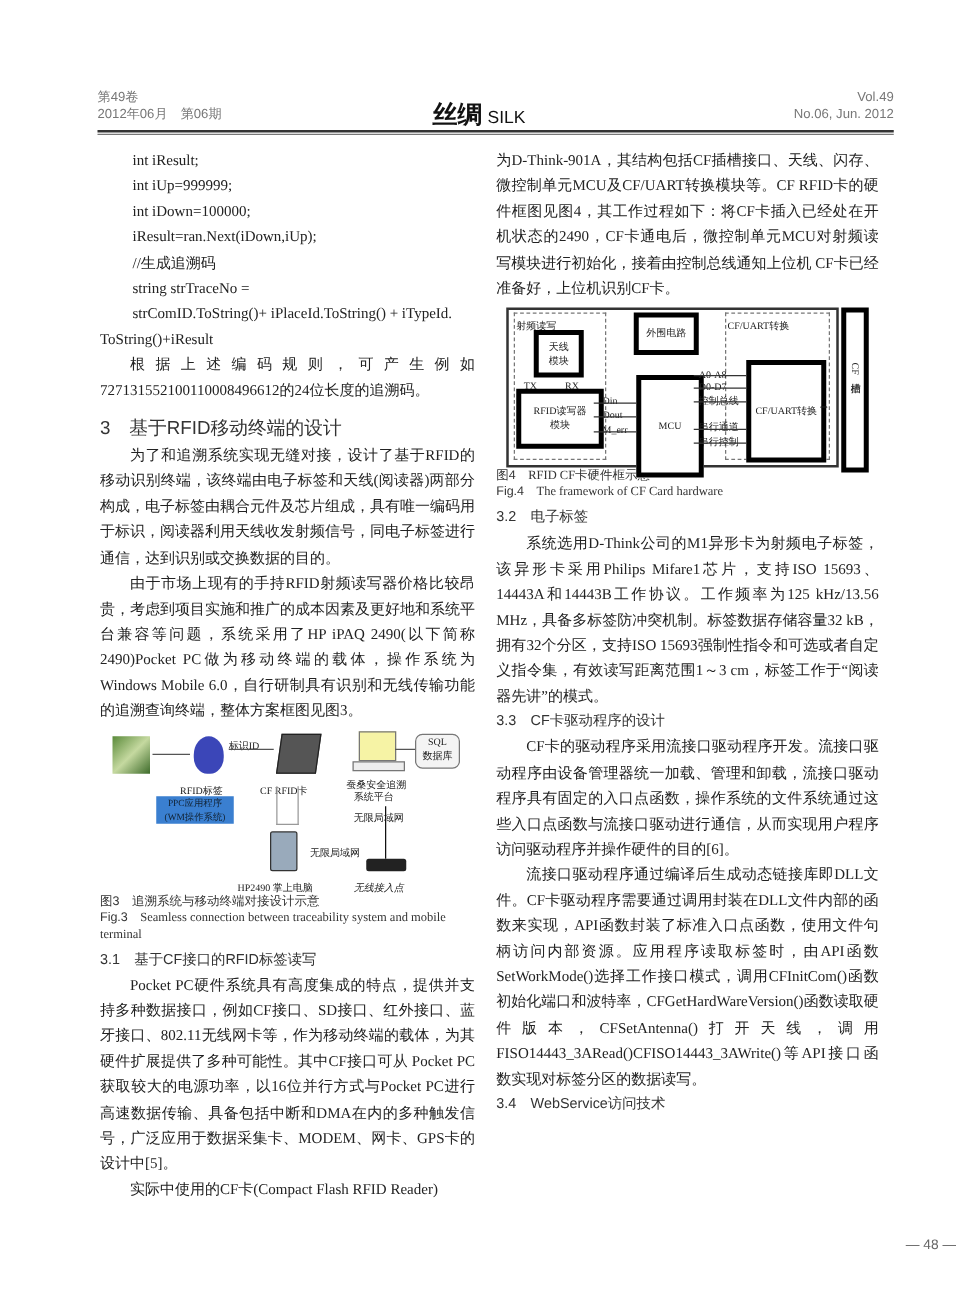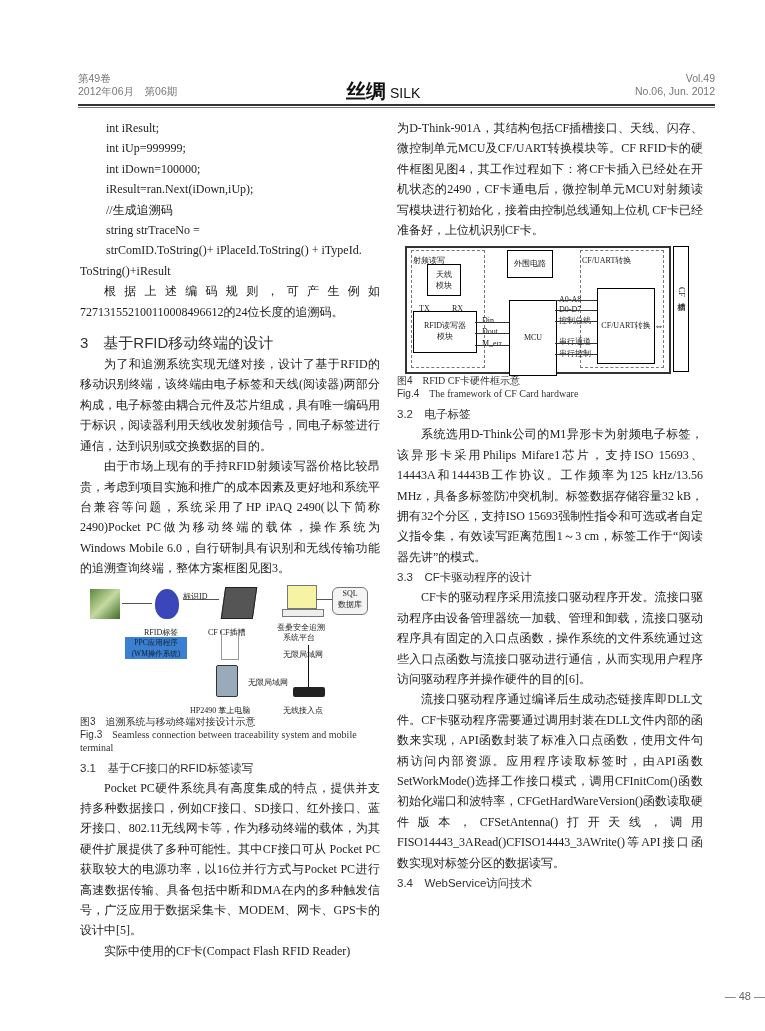--- a/index.html
+++ b/index.html
@@ -37,21 +37,21 @@
   .f3 .bubble { position:absolute; left:45px; top:54px; width:62px; height:22px; background:#3a7fd0; color:#123; font-size:7.5px; line-height:11px; text-align:center;font-family:Liberation Serif, serif; }
   .f3 .pda { position:absolute; left:136px; top:82px; width:20px; height:30px; background:#9ab; border:1px solid #333; border-radius:2px; }
   .f3 .router { position:absolute; left:213px; top:104px; width:32px; height:10px; background:#222; border-radius:2px; }
   .f3 .ant { position:absolute; left:228px; top:62px; width:1px; height:42px; background:#111; }
   .f3 .arrowdown { position:absolute; left:141px; top:46px; width:16px; height:30px; border:1px solid #999; border-top:none; }
   .f3 .t { position:absolute; white-space:nowrap; font-size:8px; color:#222; }
   .f3 .line { position:absolute; background:#555; }
 
   
   .f4 { position:relative; width:306px; height:130px; font-size:8px; }
-  .f4 .box { position:absolute; border:1px solid #000000; background:#fff; text-align:center; font-size:8px; line-height:11px; }
+  .f4 .box { position:absolute; border:4px solid #000000; background:#fff; text-align:center; font-size:8px; line-height:11px; }
   .f4 .dash { position:absolute; border:1px dashed #777; }
   .f4 .t { position:absolute; font-size:8px; white-space:nowrap; }
   .f4 .hl { position:absolute; height:1px; background:#333; }
 </style>
 </head>
 <body>
 
 <div>
   <div class="hdr">
     <div class="l">
@@ -89,42 +89,42 @@
 
   <div class="fig">
     <div class="f3">
       <div class="leaf"></div>
       <div class="line" style="left:42px;top:20px;width:30px;height:1px;"></div>
       <div class="tagshape"></div>
       <div class="t" style="left:103px;top:4px;">标识ID</div>
       <div class="line" style="left:103px;top:16px;width:36px;height:1px;"></div>
       <div class="t" style="left:64px;top:40px;">RFID标签</div>
       <div class="card"></div>
-      <div class="t" style="left:128px;top:40px;">CF CF插槽</div>
+      <div class="t" style="left:128px;top:40px;">CF RFID卡</div>
       <div class="arrowdown"></div>
       <div class="pc"></div>
       <div class="pcb"></div>
       <div class="line" style="left:236px;top:16px;width:16px;height:1px;"></div>
       <div class="db">
         <div>SQL</div>
         <div>数据库</div>
       </div>
       <div class="t" style="left:197px;top:35px;">蚕桑安全追溯</div>
       <div class="t" style="left:203px;top:45px;">系统平台</div>
       <div class="t" style="left:203px;top:62px;">无限局域网</div>
       <div class="bubble">
         <div>PPC应用程序</div>
         <div>(WM操作系统)</div>
       </div>
       <div class="pda"></div>
       <div class="t" style="left:168px;top:90px;">无限局域网</div>
       <div class="ant"></div>
       <div class="router"></div>
       <div class="t" style="left:110px;top:118px;">HP2490 掌上电脑</div>
-      <div class="t" style="left:203px;top:118px;">无线接入点</div>
+      <div class="t" style="left:203px;top:118px;font-style:italic;">无线接入点</div>
     </div>
     <div class="cap"><span class="tag">图3</span><span>追溯系统与移动终端对接设计示意</span></div>
     <div class="cap"><span class="tag">Fig.3</span><span>Seamless connection between traceability system and mobile terminal</span></div>
   </div>
 
   <div class="h3">3.1　基于CF接口的RFID标签读写</div>
   <p class="p">Pocket PC硬件系统具有高度集成的特点，提供并支持多种数据接口，例如CF接口、SD接口、红外接口、蓝牙接口、802.11无线网卡等，作为移动终端的载体，为其硬件扩展提供了多种可能性。其中CF接口可从 Pocket PC获取较大的电源功率，以16位并行方式与Pocket PC进行高速数据传输、具备包括中断和DMA在内的多种触发信号，广泛应用于数据采集卡、MODEM、网卡、GPS卡的设计中[5]。</p>
   <p class="p">实际中使用的CF卡(Compact Flash RFID Reader)</p>
 </div>
 

